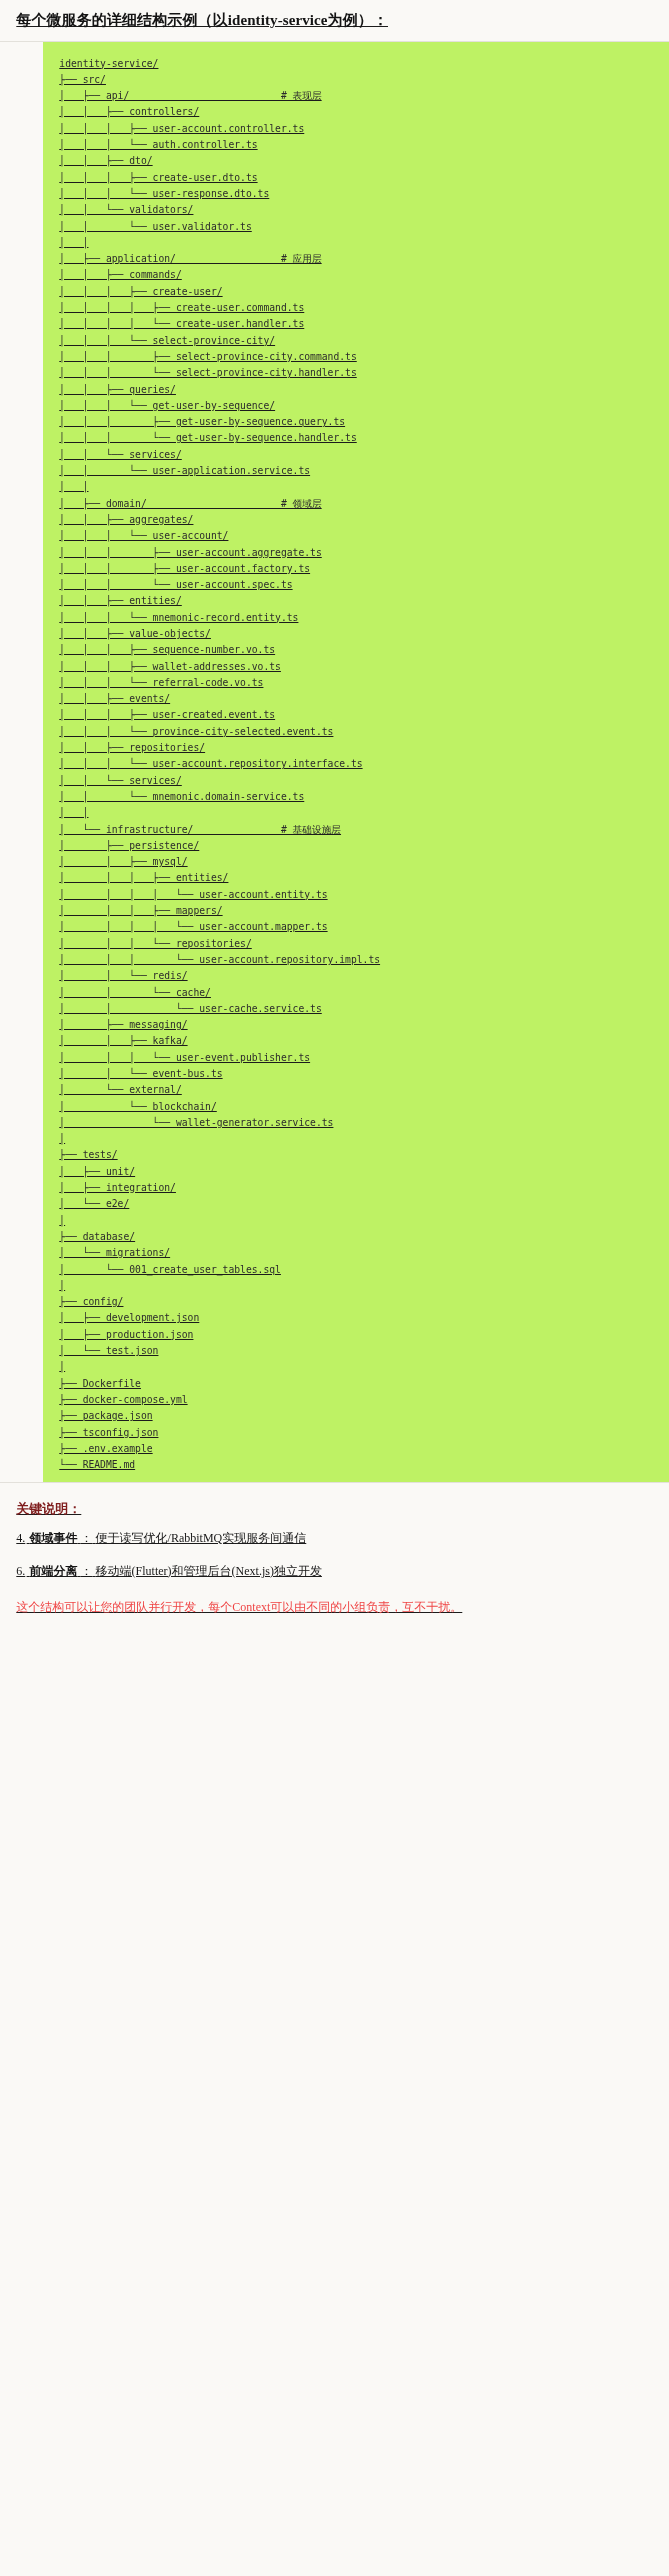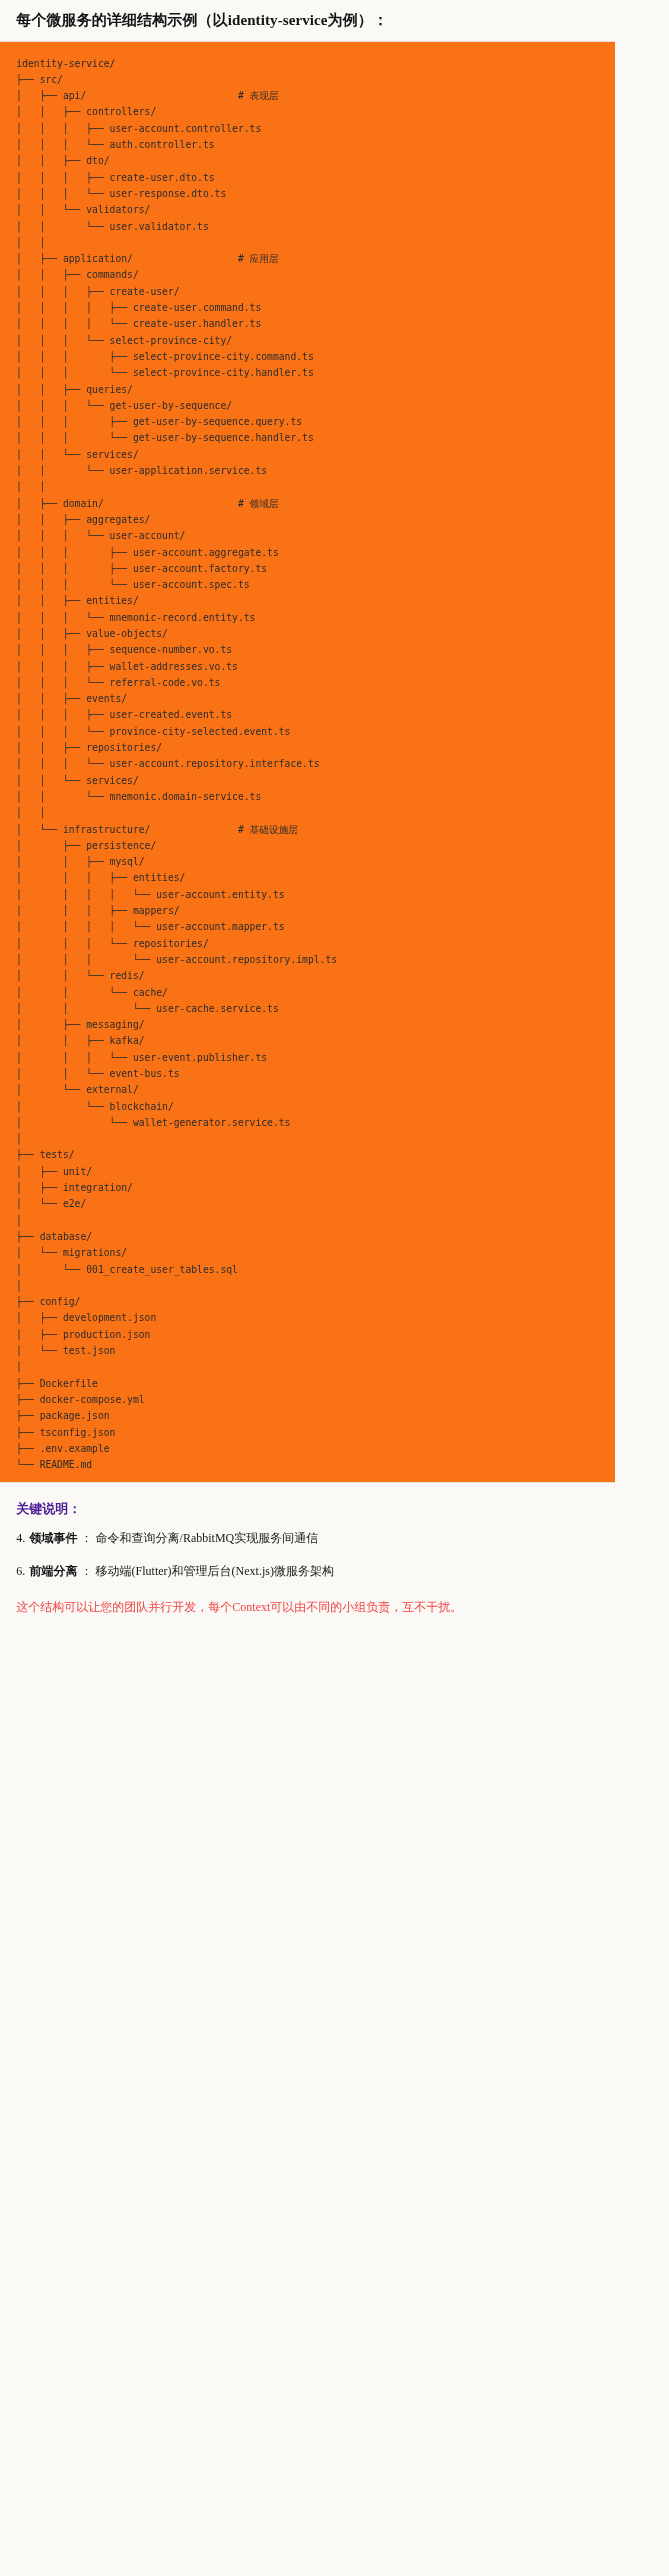--- a/index.html
+++ b/index.html
@@ -3,42 +3,43 @@
 <meta charset="utf-8">
 <style>
   html,body{margin:0;padding:0;}
   body{
     width:669px;
     background:#faf9f6;
     font-family:"Liberation Serif", serif;
     color:#1c1c1c;
     -webkit-font-smoothing:antialiased;
   }
-  .page{width:615px;box-sizing:border-box;}
+  .page{width:669px;box-sizing:border-box;text-decoration:underline;}
 
   
   .doc-header{
     padding:11.3px 16.3px 10px 16.3px;
     border-bottom:0.6px solid #e3e1db;
     background:#faf9f6;
   }
   .doc-title{
     margin:0;
     font-size:15px;
     font-weight:bold;
     letter-spacing:0.1px;
     font-family:"Liberation Serif","DejaVu Serif",serif;
     color:#141414;
     line-height:1.3;
   }
 
   
   .tree-block{
     padding:13.8px 16.3px 8.8px 16.3px;
-    background:#f97316;
+    background:#bef264;
+    margin-left:43px;
   }
   pre.tree{
     margin:0;
     font-family:"DejaVu Sans Mono","Liberation Mono",monospace;
     font-size:9.7px;
     line-height:16.3px;
     color:#2b2b2b;
     white-space:pre;
     letter-spacing:0px;
     tab-size:4;
@@ -48,21 +49,21 @@
   .notes{
     padding:6.3px 16.3px 16.3px 16.3px;
     background:#faf9f6;
     border-top:0.6px solid #e3e1db;
   }
   .notes-title{
     font-size:13px;
     font-weight:bold;
     margin:10px 0 11.3px 0;
     font-family:"Liberation Serif","DejaVu Serif",serif;
-    color:#4c1d95;
+    color:#7f1d1d;
   }
   ol.note-list{
     list-style:none;
     margin:0;
     padding:0;
   }
   ol.note-list li{
     font-size:12px;
     line-height:1.55;
     margin:0 0 14.4px 0;
@@ -180,26 +181,26 @@
 └── README.md</pre>
   </section>
 
   <section class="notes">
     <div class="notes-title">关键说明：</div>
     <ol class="note-list">
       <li>
         <span class="note-num">4.</span>
         <span class="note-term">领域事件</span>
         <span class="note-sep">：</span>
-        <span class="note-desc">命令和查询分离/RabbitMQ实现服务间通信</span>
+        <span class="note-desc">便于读写优化/RabbitMQ实现服务间通信</span>
       </li>
       <li>
         <span class="note-num">6.</span>
         <span class="note-term">前端分离</span>
         <span class="note-sep">：</span>
-        <span class="note-desc">移动端(Flutter)和管理后台(Next.js)微服务架构</span>
+        <span class="note-desc">移动端(Flutter)和管理后台(Next.js)独立开发</span>
       </li>
     </ol>
     <p class="closing">这个结构可以让您的团队并行开发，每个Context可以由不同的小组负责，互不干扰。</p>
   </section>
 
 </div>
 
 
 </body></html>

